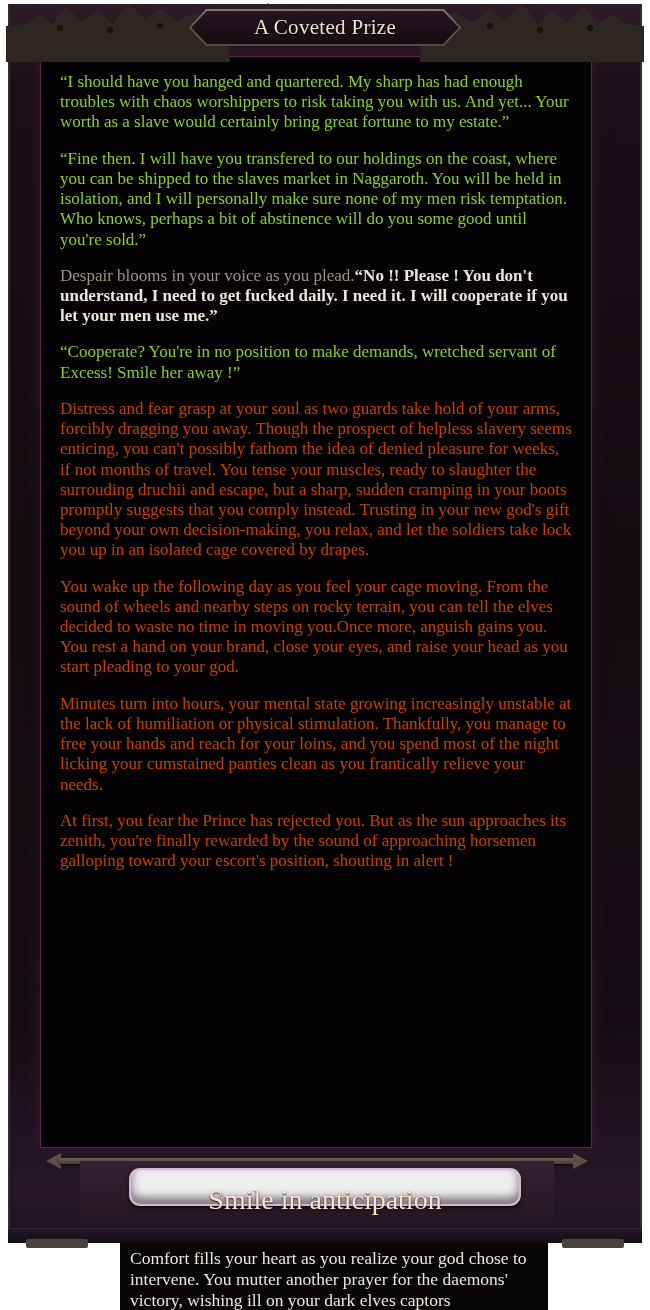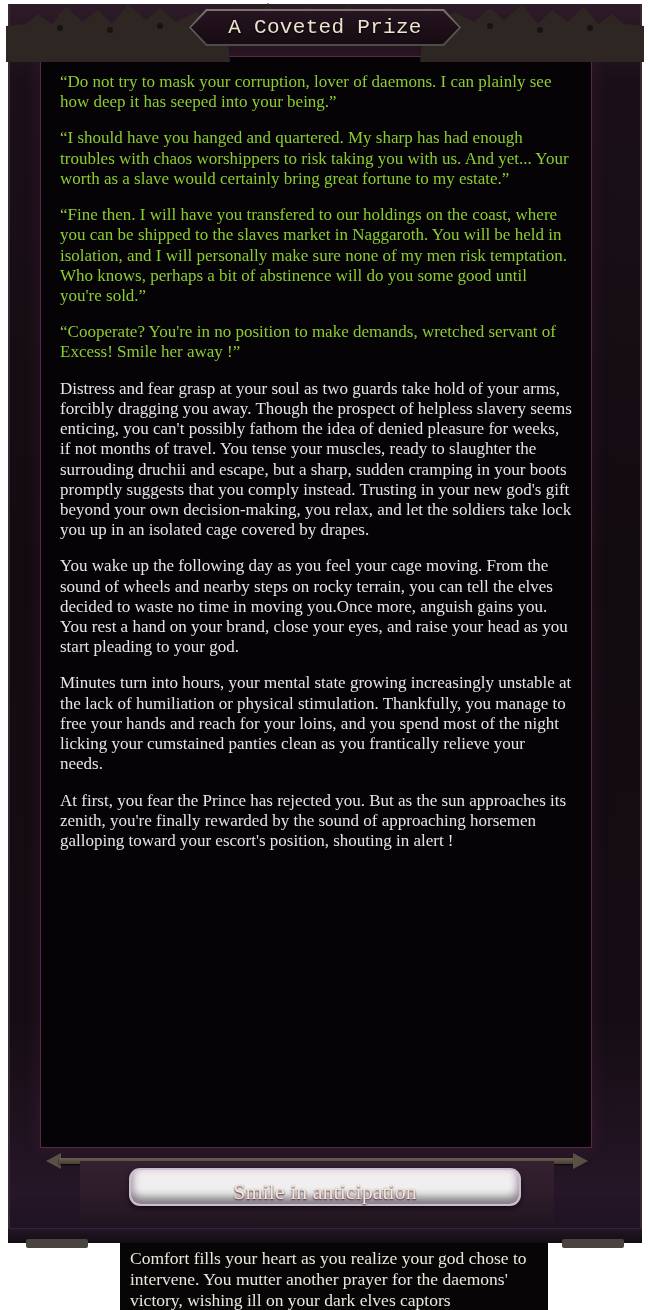--- a/index.html
+++ b/index.html
@@ -25,32 +25,31 @@
   }
   .banner-inner{
     position:absolute;left:2px;top:2px;right:2px;bottom:2px;
     background:linear-gradient(180deg,#261421,#1d0f18 55%,#170c13);
     clip-path:polygon(0 50%,16px 0,calc(100% - 16px) 0,100% 50%,calc(100% - 16px) 100%,16px 100%);
     display:flex;align-items:center;justify-content:center;
   }
   .banner-title{
     color:#ece4cf;font-size:21px;letter-spacing:.3px;white-space:nowrap;
     text-shadow:0 1px 2px #000;
-    font-family:Liberation Mono, monospace;
   }
   
   .textarea{
     position:absolute;left:40px;top:56px;width:552px;height:1092px;
     background:#050305;border:1px solid #572a4c;box-sizing:border-box;
     box-shadow:0 0 16px rgba(130,45,105,.22);overflow:hidden;z-index:2;
   }
   .textarea-inner{padding:15px 19px 10px 19px;font-size:17px;line-height:1.19;}
   .textarea-inner p{margin:0 0 16px 0;}
   .green{color:#8ccd2f;}
-  .tan{color:#e5e5e5;}
+  .tan{color:#c2410c;}
   .white{color:#eae6dc;font-weight:bold;}
   .narr{color:#9b9380;font-weight:normal;}
   
   .divider{position:absolute;left:46px;top:1153px;width:542px;height:16px;z-index:2;}
   .divider-bar{
     position:absolute;left:13px;right:13px;top:5px;height:6px;
     background:linear-gradient(180deg,#6e6052,#483e35);
     box-shadow:0 1px 2px rgba(0,0,0,.7);
   }
   .divider-arrow{position:absolute;top:0;width:0;height:0;border-top:8px solid transparent;border-bottom:8px solid transparent;}
@@ -59,23 +58,23 @@
   
   .button-panel{
     position:absolute;left:80px;top:1161px;width:474px;height:63px;
     background:linear-gradient(180deg,#352130,#2a1a27 70%,#221520);z-index:2;
   }
   .choice-button{
     position:absolute;left:50%;top:1168px;transform:translateX(-50%);
     width:392px;height:38px;border-radius:11px;border:2px solid #c9bdd0;
     background:linear-gradient(180deg,#8e2d7c 0%,#a63c94 22%,#93308  45%,#872a77 48%,#5c1950 72%,#320b2c 100%);
     box-shadow:inset 0 0 8px rgba(255,170,235,.35), inset 0 -6px 10px rgba(0,0,0,.55), 0 2px 5px rgba(0,0,0,.65);
-    color:#f3e7d0;font-family:"Liberation Serif", serif;font-size:22px;
+    color:#f3e7d0;font-family:"Liberation Serif", serif;font-size:28px;
     line-height:36px;cursor:pointer;z-index:5;
-    text-shadow:0 1px 2px #3a0730;padding:4px;
+    text-shadow:0 1px 2px #3a0730;padding:12px;
   }
   
   .bottom-strip{
     position:absolute;left:0;right:0;bottom:0;height:14px;
     background:linear-gradient(180deg,#241726,#120c14);border-top:1px solid #332432;z-index:2;
   }
   .foot{position:absolute;bottom:-3px;width:62px;height:9px;background:#4a4440;border-radius:2px;z-index:2;}
   .foot.left{left:18px;}
   .foot.right{right:18px;}
   
@@ -107,23 +106,23 @@
   </svg>
 
   <div class="banner-outer">
     <div class="banner-inner">
       <span class="banner-title">A Coveted Prize</span>
     </div>
   </div>
 
   <div class="textarea">
     <div class="textarea-inner">
-      <p class="green">“Do not try to mask your corruption, lover of daemons. I can plainly see how deep it has seeped into your being.”</p>
       <p class="green">“I should have you hanged and quartered. My sharp has had enough troubles with chaos worshippers to risk taking you with us. And yet... Your worth as a slave would certainly bring great fortune to my estate.”</p>
       <p class="green">“Fine then. I will have you transfered to our holdings on the coast, where you can be shipped to the slaves market in Naggaroth. You will be held in isolation, and I will personally make sure none of my men risk temptation. Who knows, perhaps a bit of abstinence will do you some good until you're sold.”</p>
+      <p class="white"><span class="narr">Despair blooms in your voice as you plead.</span><span>“No !! Please ! You don't understand, I need to get fucked daily. I need it. I will cooperate if you let your men use me.”</span></p>
       <p class="green">“Cooperate? You're in no position to make demands, wretched servant of Excess! Smile her away !”</p>
       <p class="tan">Distress and fear grasp at your soul as two guards take hold of your arms, forcibly dragging you away. Though the prospect of helpless slavery seems enticing, you can't possibly fathom the idea of denied pleasure for weeks, if not months of travel. You tense your muscles, ready to slaughter the surrouding druchii and escape, but a sharp, sudden cramping in your boots promptly suggests that you comply instead. Trusting in your new god's gift beyond your own decision-making, you relax, and let the soldiers take lock you up in an isolated cage covered by drapes.</p>
       <p class="tan">You wake up the following day as you feel your cage moving. From the sound of wheels and nearby steps on rocky terrain, you can tell the elves decided to waste no time in moving you.Once more, anguish gains you. You rest a hand on your brand, close your eyes, and raise your head as you start pleading to your god.</p>
       <p class="tan">Minutes turn into hours, your mental state growing increasingly unstable at the lack of humiliation or physical stimulation. Thankfully, you manage to free your hands and reach for your loins, and you spend most of the night licking your cumstained panties clean as you frantically relieve your needs.</p>
       <p class="tan">At first, you fear the Prince has rejected you. But as the sun approaches its zenith, you're finally rewarded by the sound of approaching horsemen galloping toward your escort's position, shouting in alert !</p>
     </div>
   </div>
 
   <div class="divider">
     <span class="divider-arrow left"></span>

